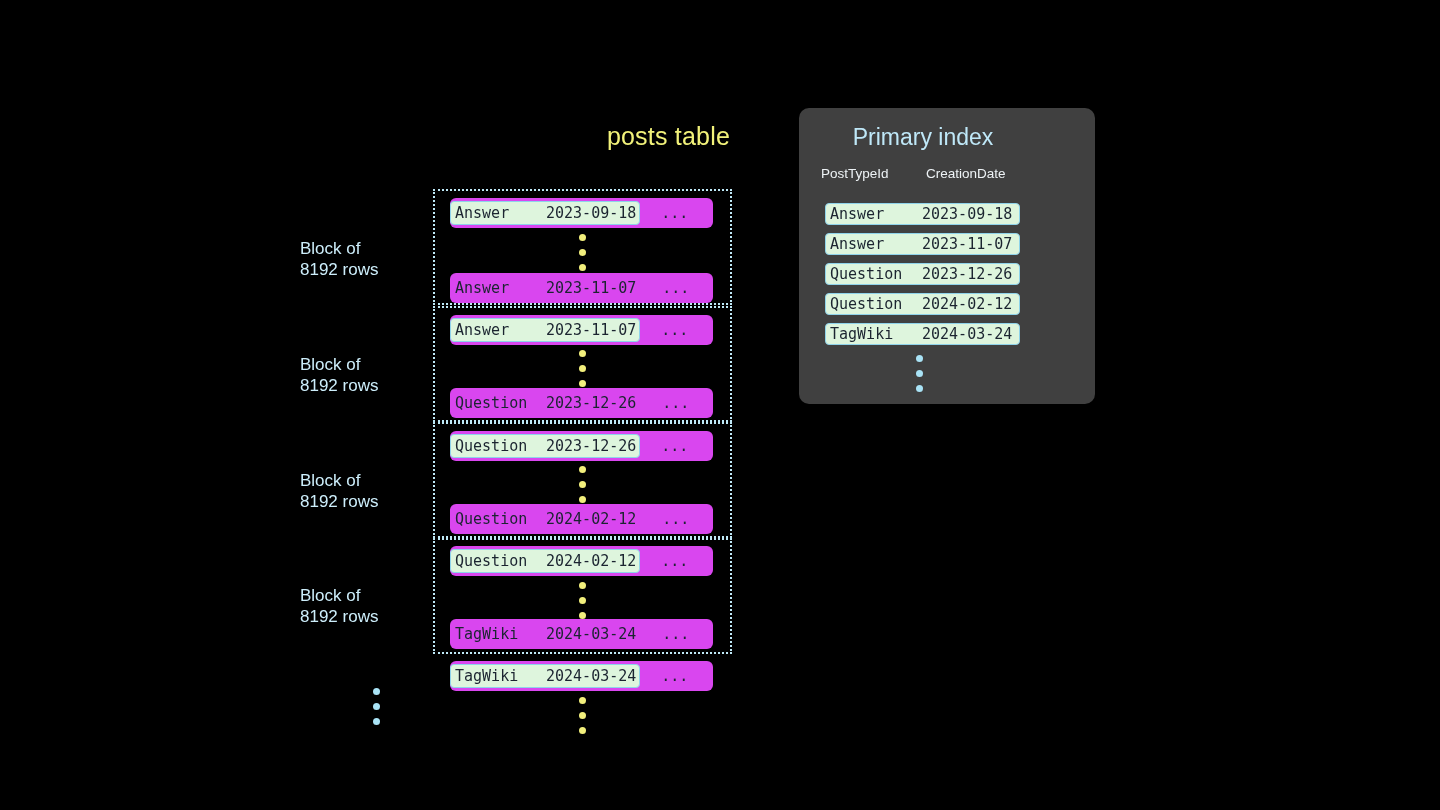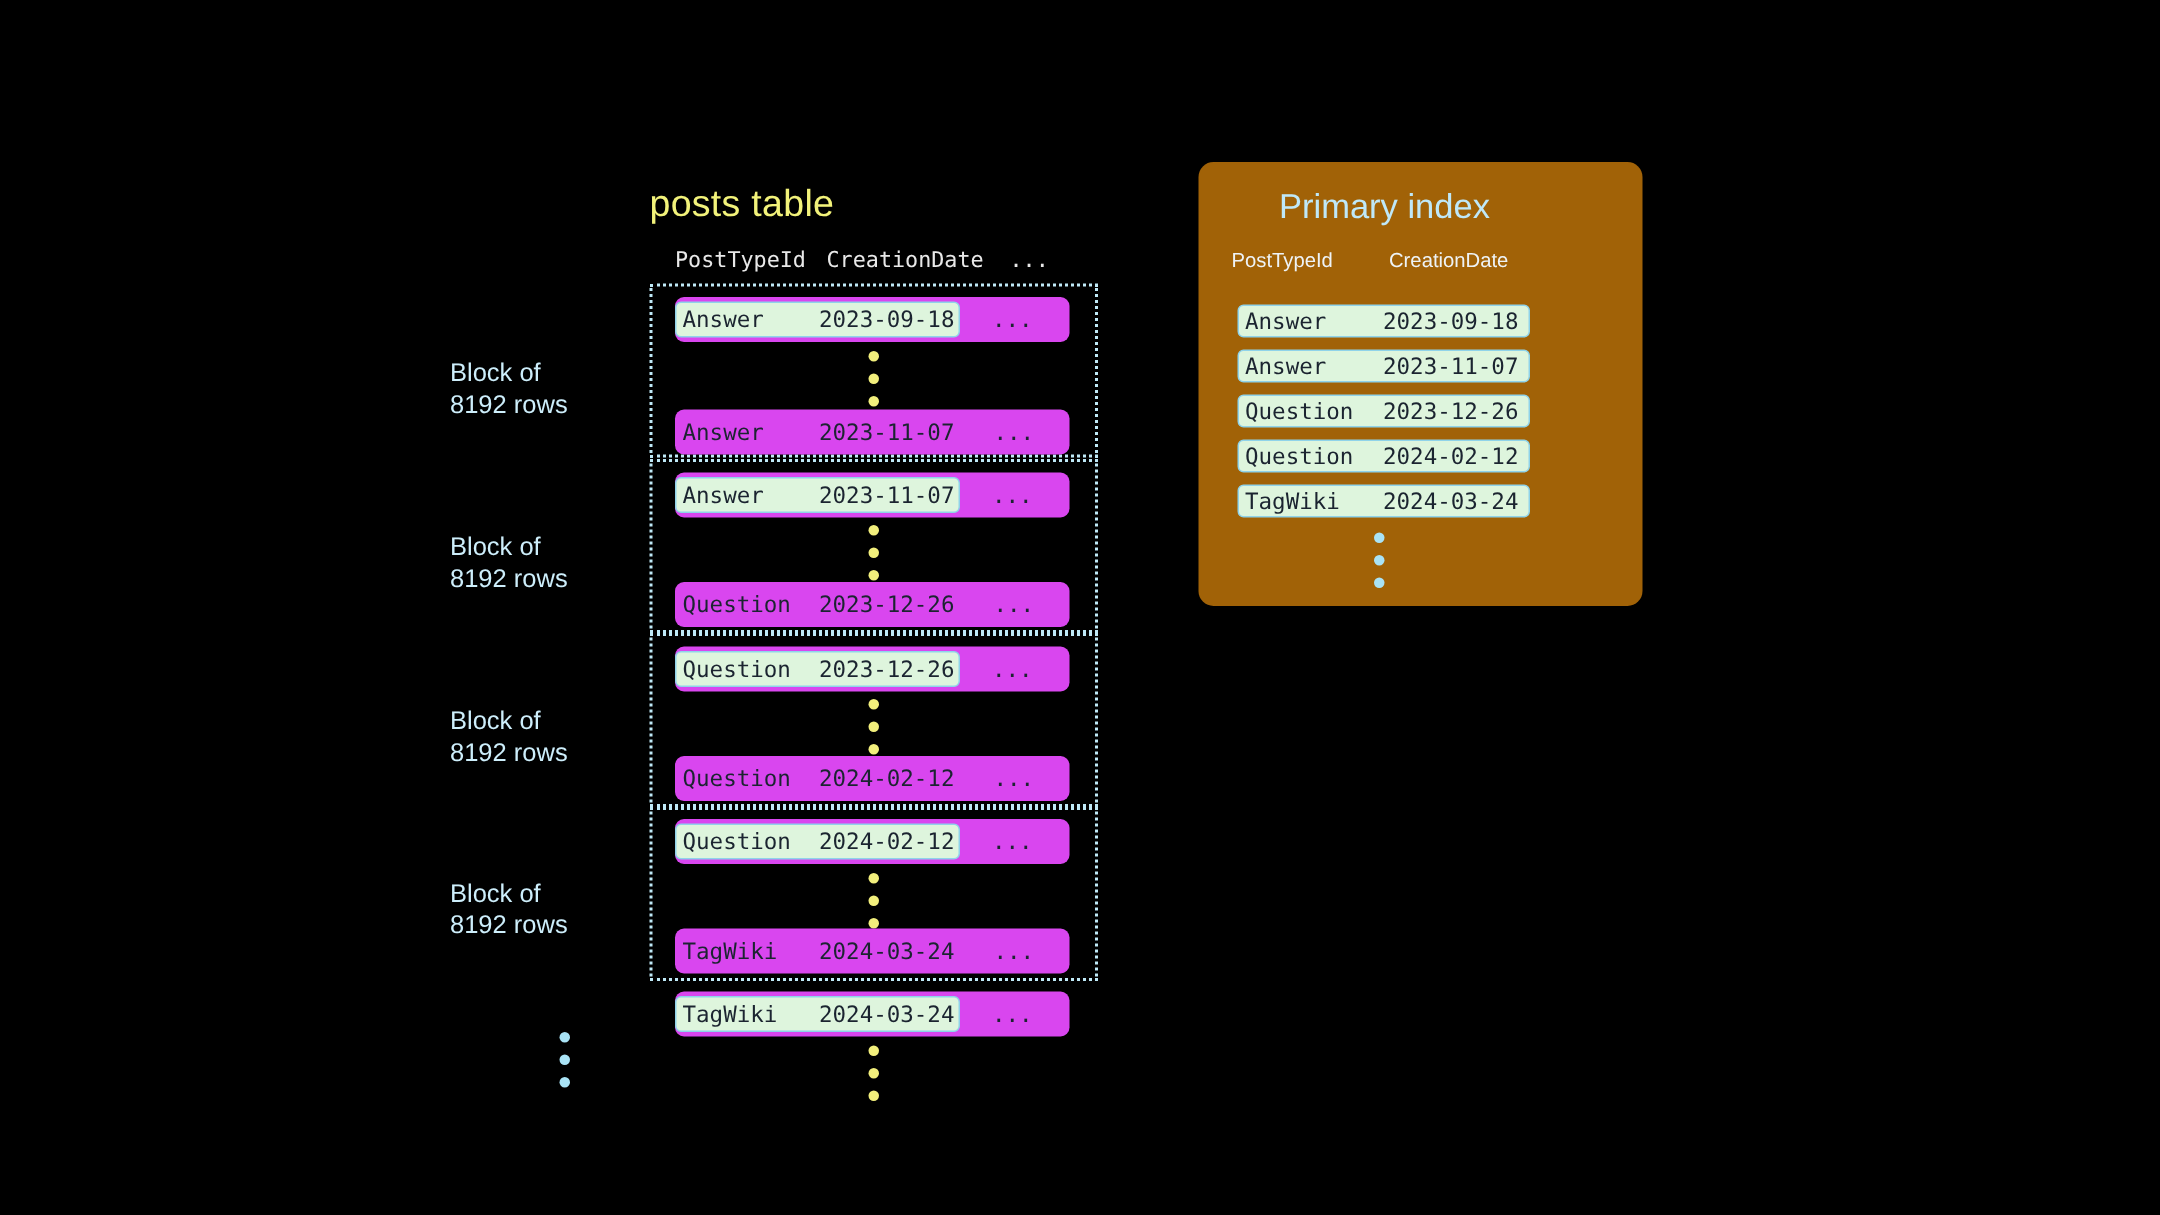--- a/index.html
+++ b/index.html
@@ -26,21 +26,21 @@
   #posts-table {
     position: absolute;
     left: 433px;
     top: 118px;
     width: 300px;
   }
   #posts-title {
     color: #f2f27a;
     font-size: 25px;
     font-weight: 400;
-    text-align: left;
+    text-align: right;
     letter-spacing: 0.2px;
     height: 36px;
     line-height: 36px;
     width: 297px;
     margin-left: 0px;
   }
   #posts-header {
     position: absolute;
     left: 17px;
     top: 48px;
@@ -129,21 +129,21 @@
     font-family: "Liberation Sans", sans-serif;
   }
 
   
   #primary-index {
     position: absolute;
     left: 799px;
     top: 108px;
     width: 296px;
     height: 296px;
-    background: #a16207;
+    background: #404040;
     border-radius: 10px;
   }
   #index-title {
     position: absolute;
     left: 0; top: 16px;
     width: 248px;
     text-align: center;
     color: #bfe8f8;
     font-size: 23px;
   }
@@ -184,21 +184,20 @@
   .irow .ptid { display: inline-block; width: 92px; }
   .irow .cdate { display: inline-block; }
 </style>
 </head>
 <body>
 
 <div class="stage">
 
   <div id="posts-table">
     <div id="posts-title">posts table</div>
-    <div id="posts-header"><span class="h-ptid">PostTypeId</span><span class="h-cd">CreationDate</span><span class="h-dots">...</span></div>
   </div>
 
   <div class="block" style="left:433px; top:189px; height:116px;"></div>
   <div class="block-label" style="left:300px; top:238px;">
     <div>Block of</div>
     <div>8192 rows</div>
   </div>
   <div class="prow hl" style="left:450px; top:198px;">
     <span class="cells"><span class="ptid">Answer</span><span class="cdate">2023-09-18</span></span><span class="ell">...</span>
   </div>

